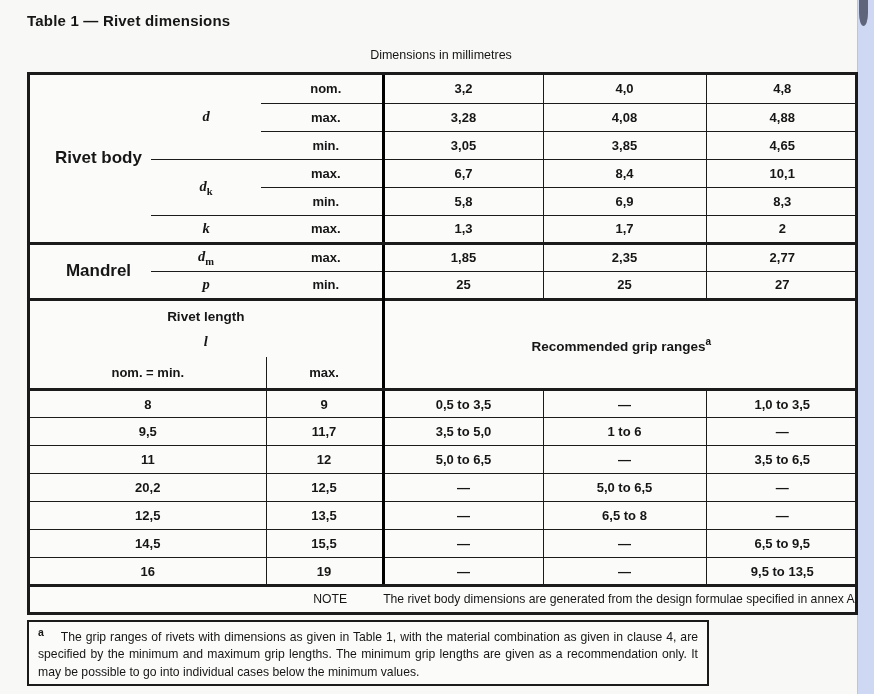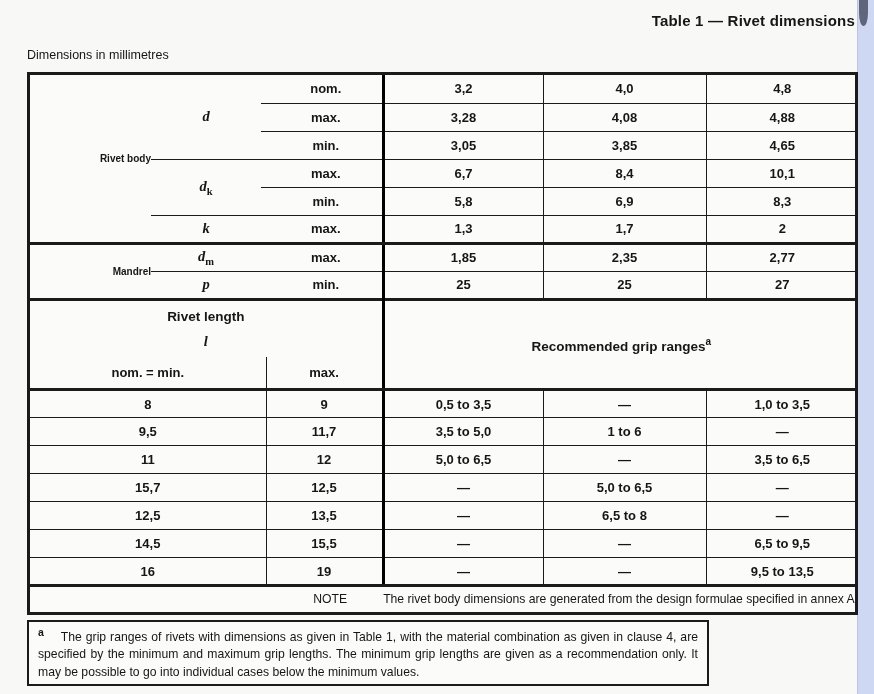--- a/index.html
+++ b/index.html
@@ -18,46 +18,46 @@
     position: absolute; top: 0; right: 0; width: 17px; height: 694px;
     background: #cfd8f2; border-left: 1px solid #bbc4e2;
   }
   .scan-smudge {
     position: absolute; top: 0; left: 859px; width: 9px; height: 26px;
     background: #3a3f52; opacity: .75; border-radius: 0 0 60% 60%;
   }
 
   .title {
     position: absolute; top: 12px; left: 27px; width: 828px;
-    text-align: right; font-weight: bold; font-size: 15px;
+    text-align: left; font-weight: bold; font-size: 15px;
     letter-spacing: .2px;
   }
   .units {
     position: absolute; top: 48px; left: 27px; width: 828px;
-    text-align: left; font-size: 12.5px;
+    text-align: center; font-size: 12.5px;
   }
 
   .table-frame {
     position: absolute; top: 72px; left: 27px; width: 831px;
     border: 3px solid #1b1b1b;
     background: #fbfbfa;
   }
   table { border-collapse: collapse; table-layout: fixed; width: 100%; }
   td { font-size: 13px; font-weight: bold; text-align: center; vertical-align: middle; overflow: hidden; }
 
   
   .bb  { border-bottom: 1.6px solid #1b1b1b; }
   .bbh { border-bottom: 3px solid #1b1b1b; }
   .bl  { border-left: 1.6px solid #1b1b1b; }
   .blh { border-left: 3px solid #000000; }
 
   
   table.top { border-bottom: 3px solid #1b1b1b; }
   table.top tr { height: 28px; }
-  td.group { text-align: right; padding-left: 16px; font-size: 10px; }
+  td.group { text-align: center; padding-left: 16px; font-size: 17px; }
   td.sym   { font-family: "Liberation Serif", serif; font-style: italic; font-size: 14.5px; }
   td.sym sub { font-size: 10.5px; font-style: normal; }
   td.limit { text-align: center; padding-left: 9px; }
 
   
   table.mid tr.hr1 { height: 56px; }
   table.mid tr.hr2 { height: 33px; }
   table.mid tr.datarow { height: 28px; }
   td.len-head { vertical-align: top; padding-top: 8px; font-size: 13.5px; }
   .len-sym { margin-top: 9px; font-family: "Liberation Serif", serif; font-style: italic; font-weight: bold; font-size: 14.5px; }
@@ -195,21 +195,21 @@
         <td class="bl bb">—</td>
       </tr>
       <tr class="datarow">
         <td class="bb">11</td>
         <td class="bl bb">12</td>
         <td class="blh bb">5,0 to 6,5</td>
         <td class="bl bb">—</td>
         <td class="bl bb">3,5 to 6,5</td>
       </tr>
       <tr class="datarow">
-        <td class="bb">15,7</td>
+        <td class="bb">20,2</td>
         <td class="bl bb">12,5</td>
         <td class="blh bb">—</td>
         <td class="bl bb">5,0 to 6,5</td>
         <td class="bl bb">—</td>
       </tr>
       <tr class="datarow">
         <td class="bb">12,5</td>
         <td class="bl bb">13,5</td>
         <td class="blh bb">—</td>
         <td class="bl bb">6,5 to 8</td>

